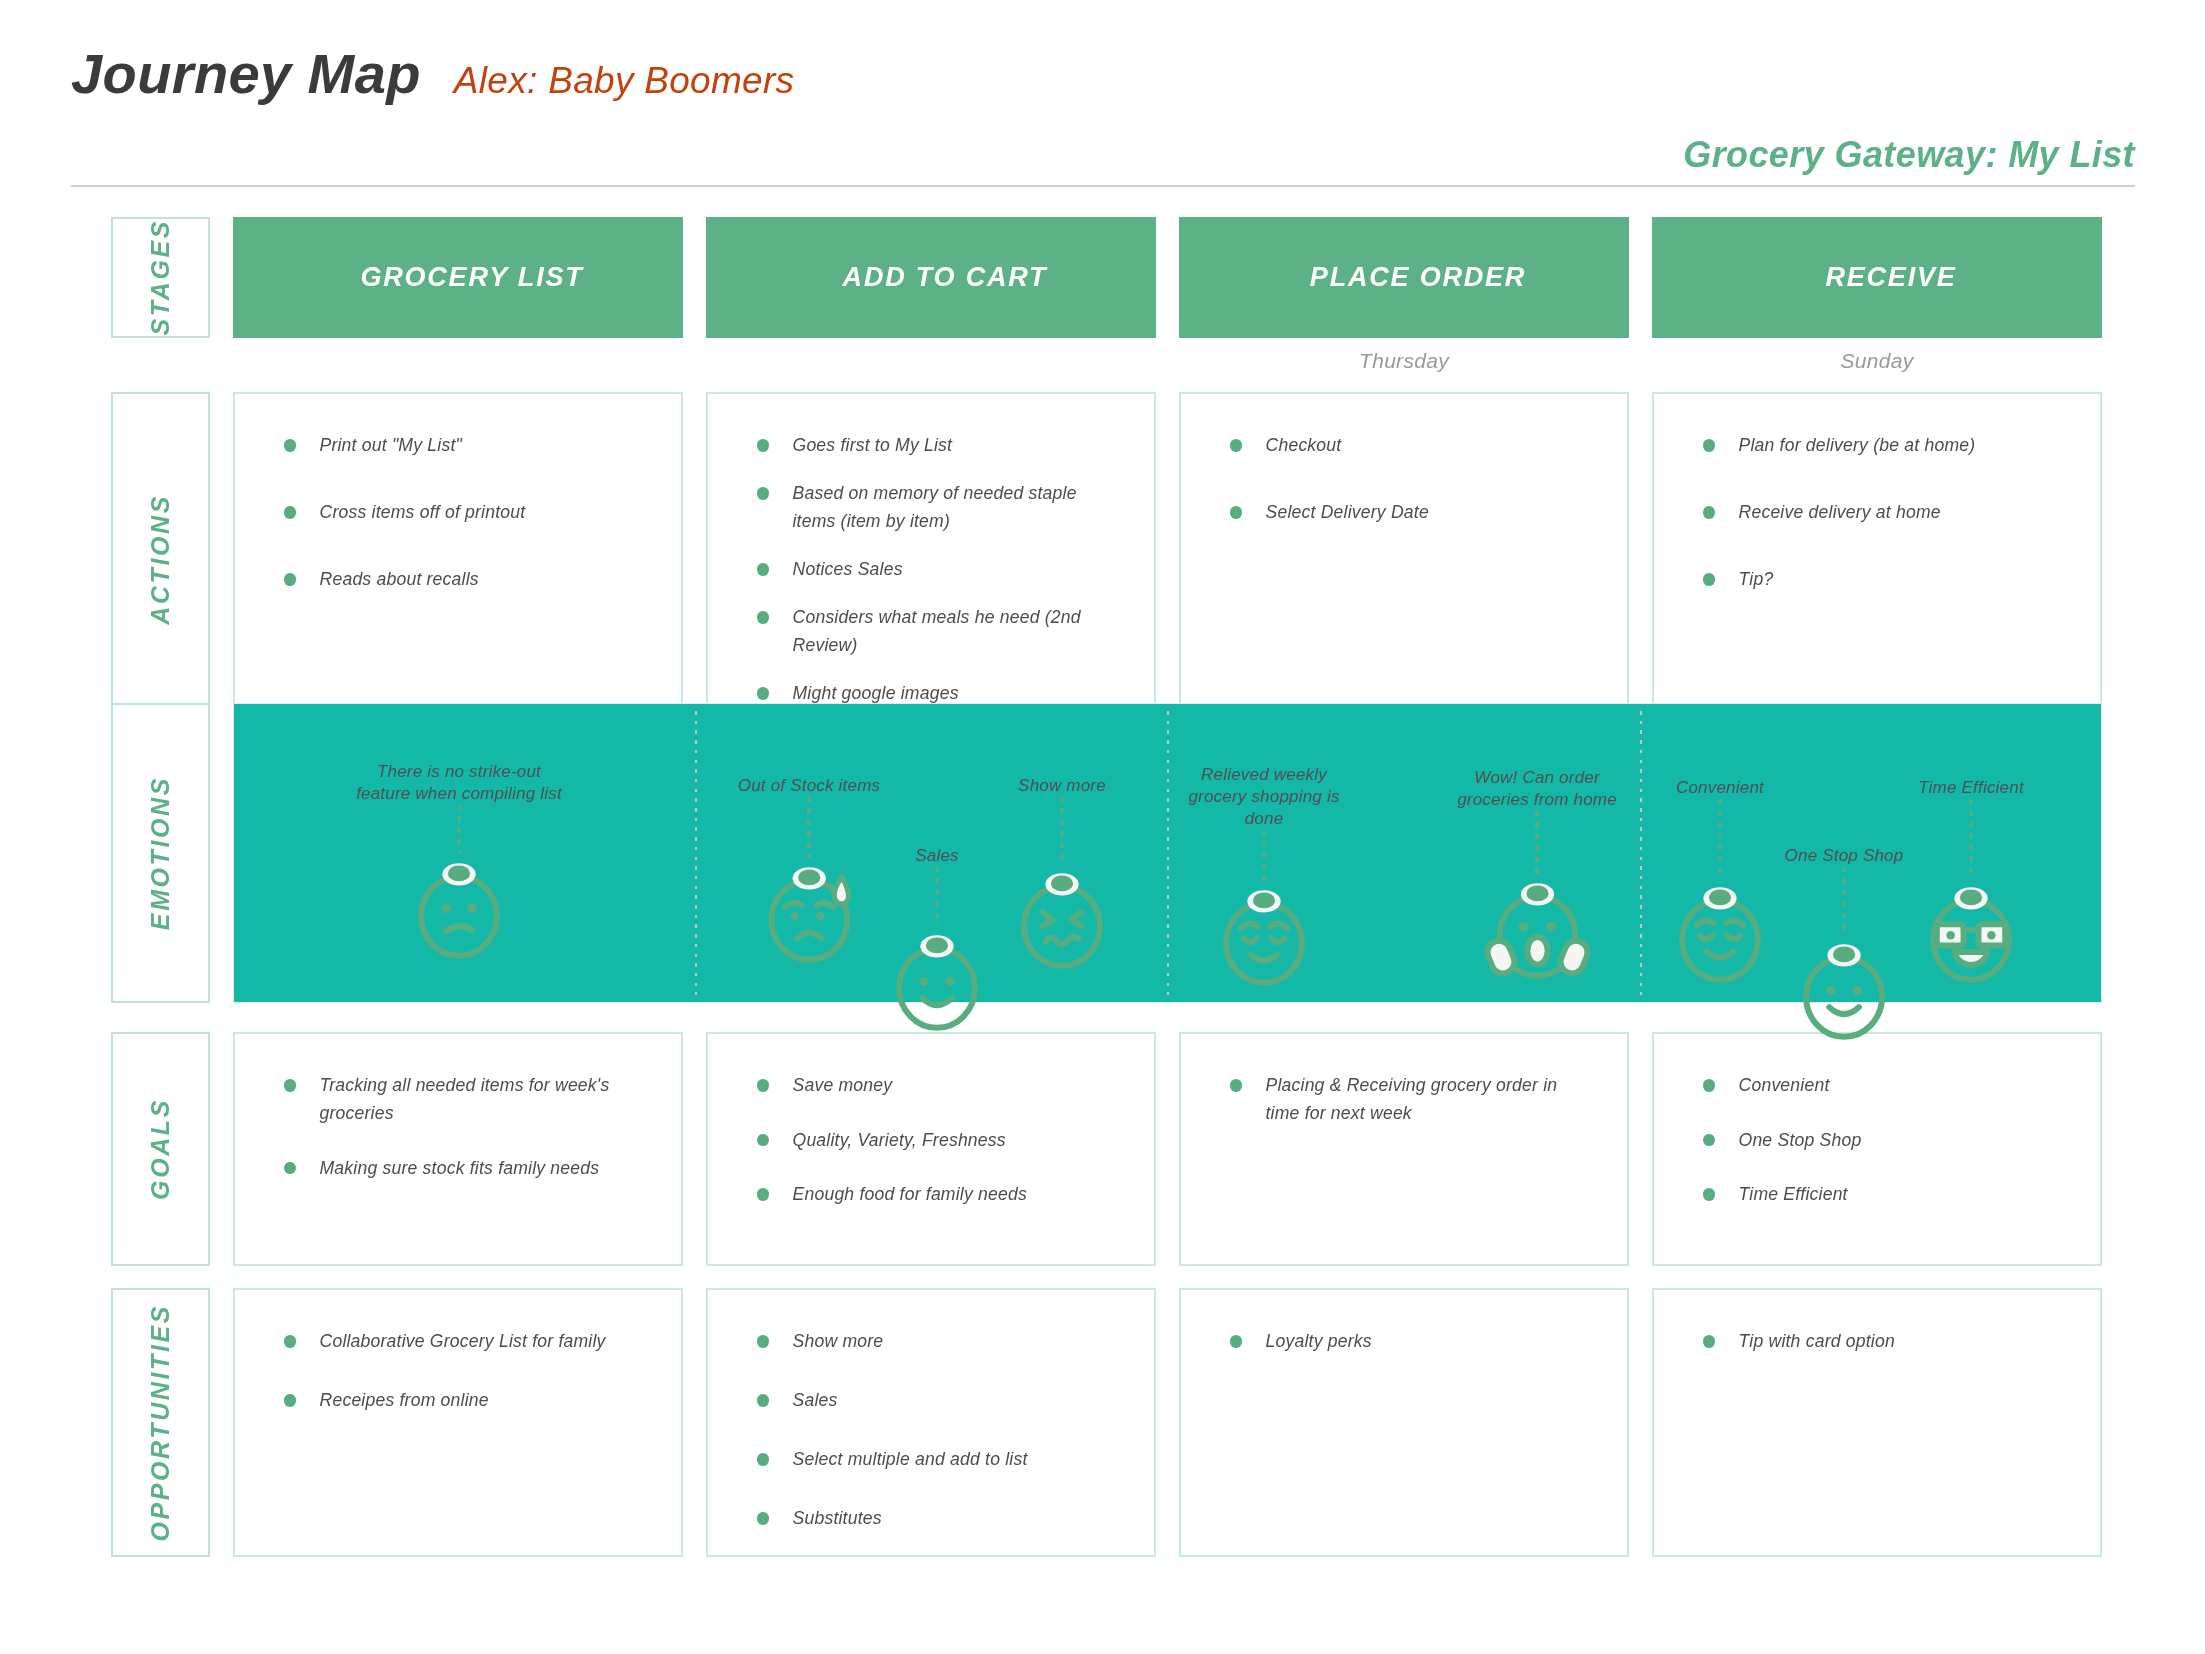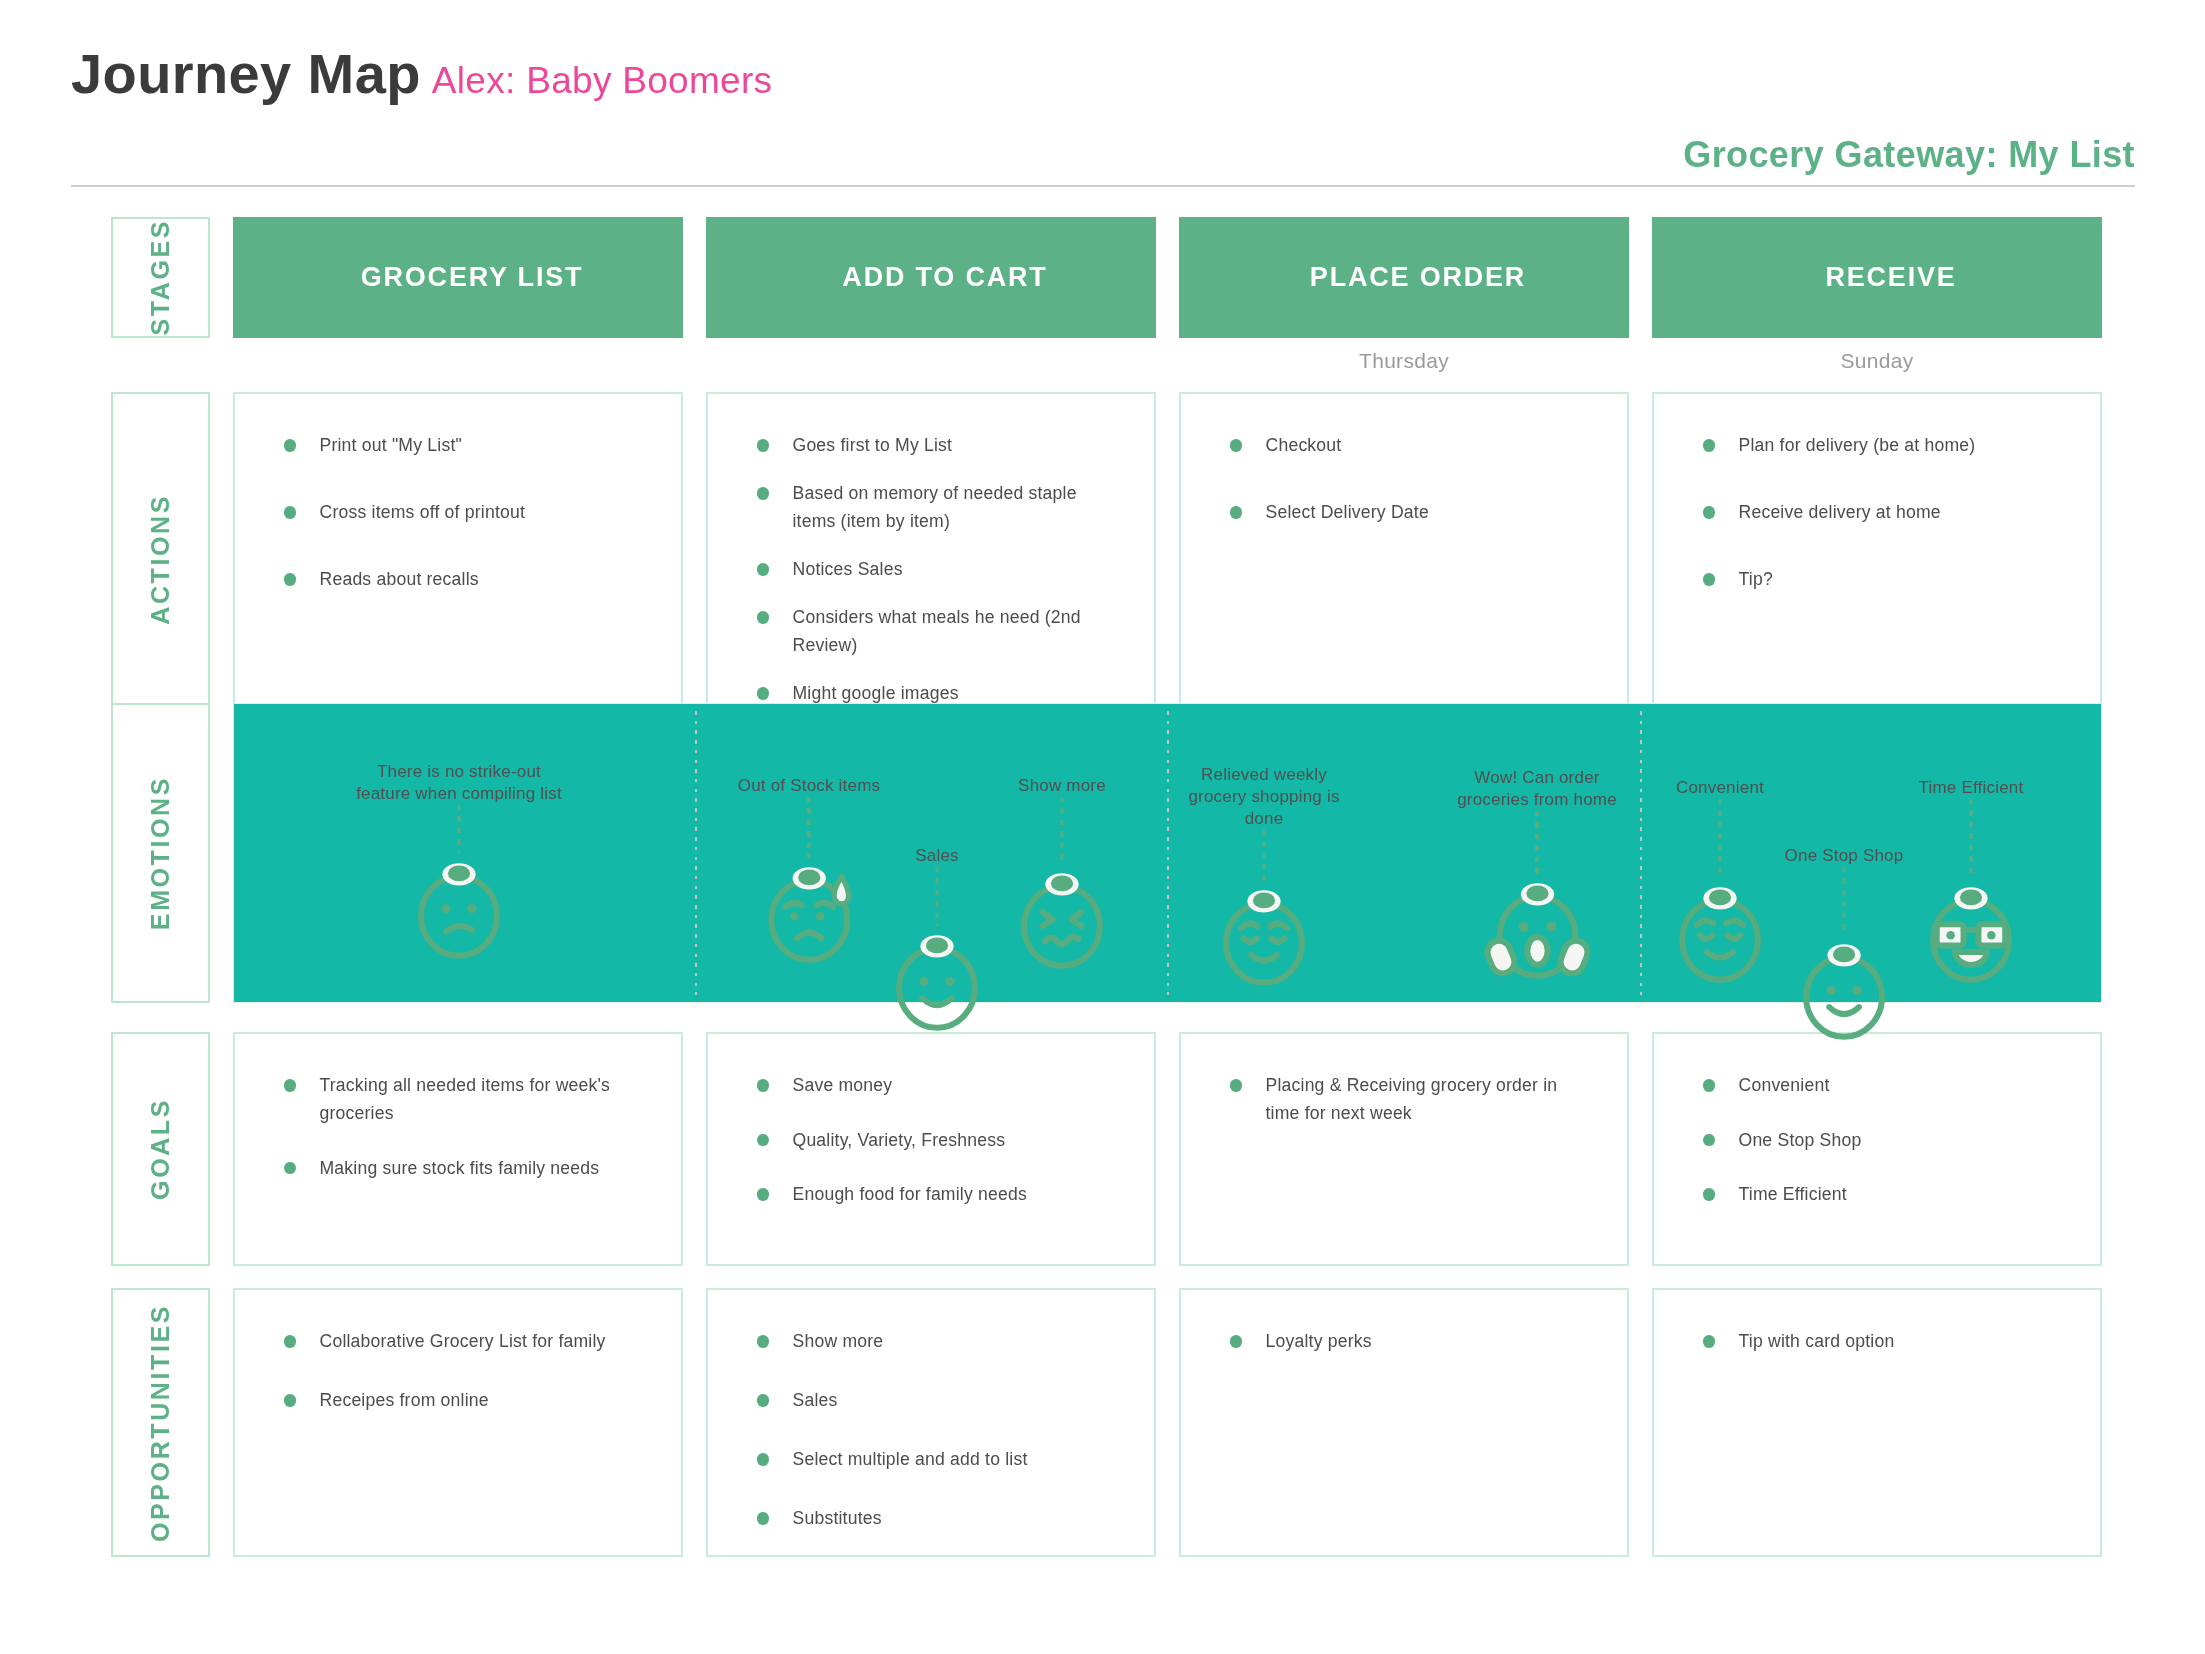--- a/index.html
+++ b/index.html
@@ -1,23 +1,23 @@
 <!DOCTYPE html>
 <html style="font-size:14px"><head>
 <meta charset="utf-8">
 <style>
   * { box-sizing: border-box; margin: 0; padding: 0; }
   body { background:#ffffff; font-family:"Liberation Sans", sans-serif; }
-  .page { position:relative; width:2206px; height:1654px; background:#ffffff; padding:0 71px; overflow:hidden; }
+  .page { position:relative; width:2206px; height:1654px; background:#ffffff; padding:0 71px; overflow:hidden;font-style:italic; }
 
   
   .header { position:relative; margin-top:41px; height:146px; border-bottom:2.6px solid #CFCFCF; }
   .title-row { display:flex; align-items:baseline; }
   .main-title { font-size:56px; font-weight:700; color:#3B3B3B; letter-spacing:0.4px; }
-  .sub-title { font-size:37px; font-weight:400; color:#ec4899; margin-left:11px; letter-spacing:0.3px; }
+  .sub-title { font-size:37px; font-weight:400; color:#c2410c; margin-left:33px; letter-spacing:0.3px; }
   .product-title { position:absolute; right:0; bottom:8.8px; font-size:36px; font-weight:700; color:#5CB286; letter-spacing:0.4px; }
 
   
   .band { display:grid; grid-template-columns:139px 450px 450px 450px 450px; column-gap:23px; }
   .rlabel { width:99px; justify-self:end; border:2.6px solid #BEE5CE; background:#fff;
             display:flex; align-items:center; justify-content:center; }
   .rlabel span { writing-mode:vertical-rl; transform:rotate(180deg); color:#5CB286;
                  font-weight:700; font-size:25px; letter-spacing:2.6px; white-space:nowrap; }
 
   

